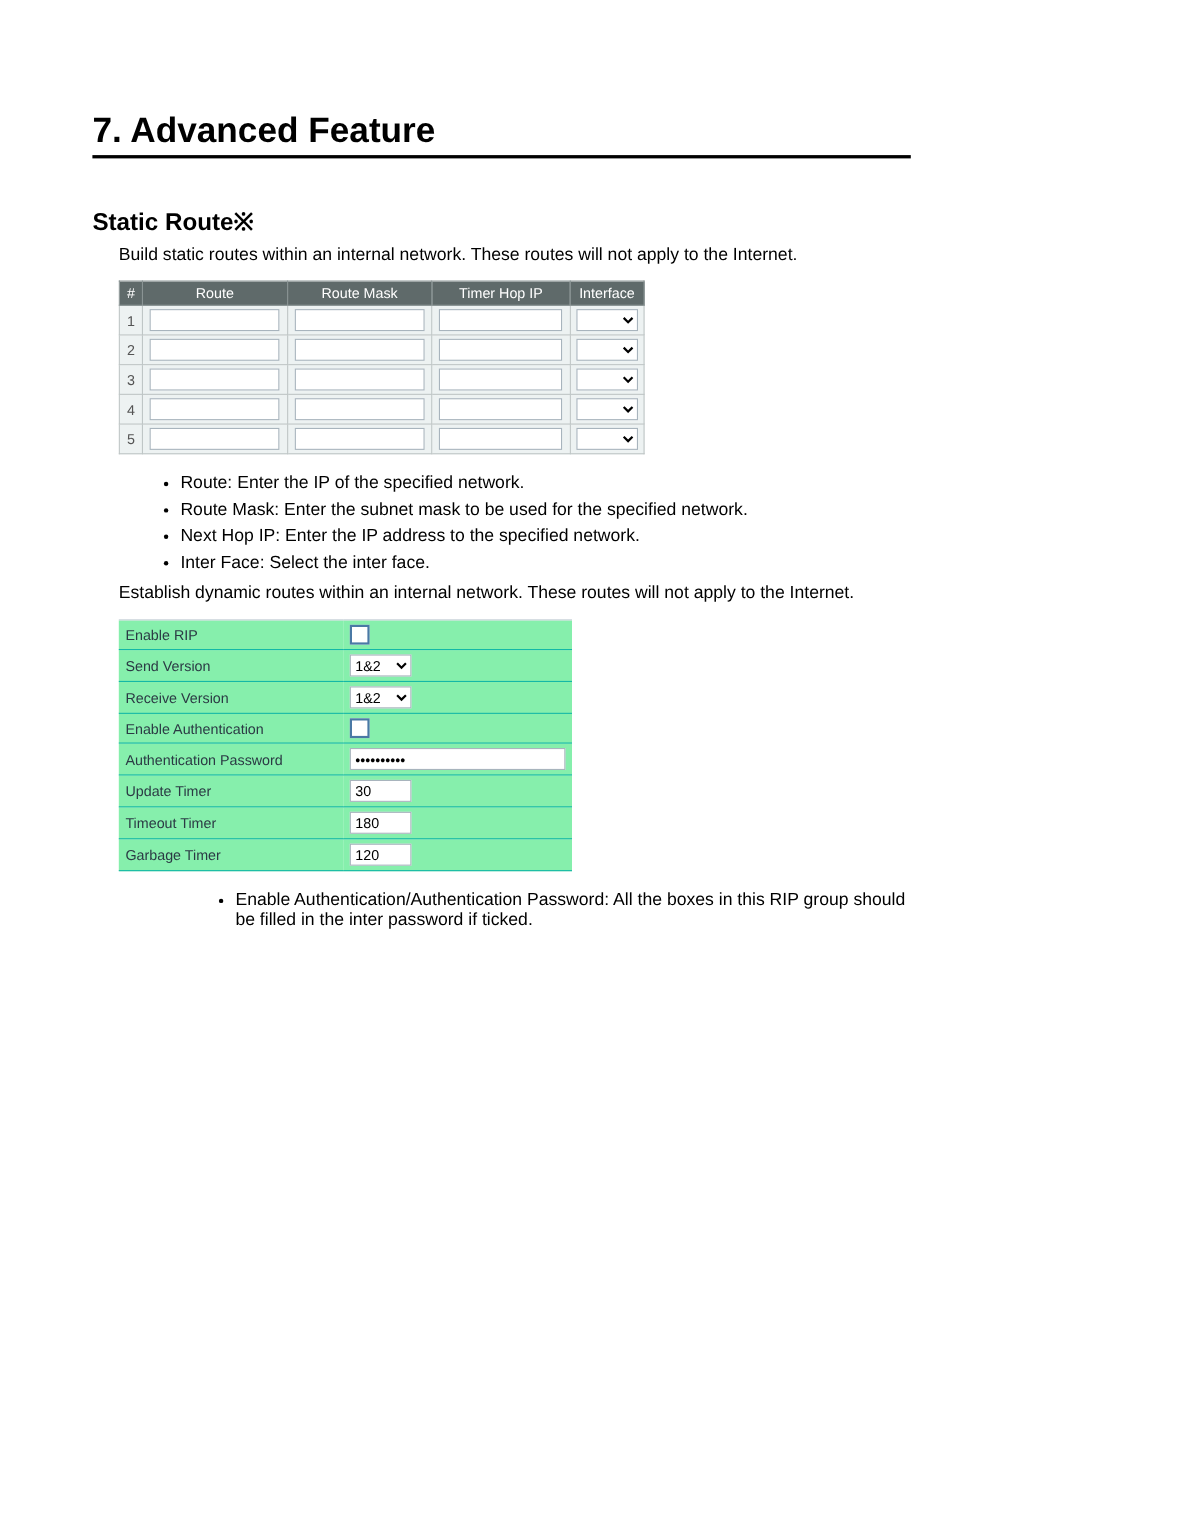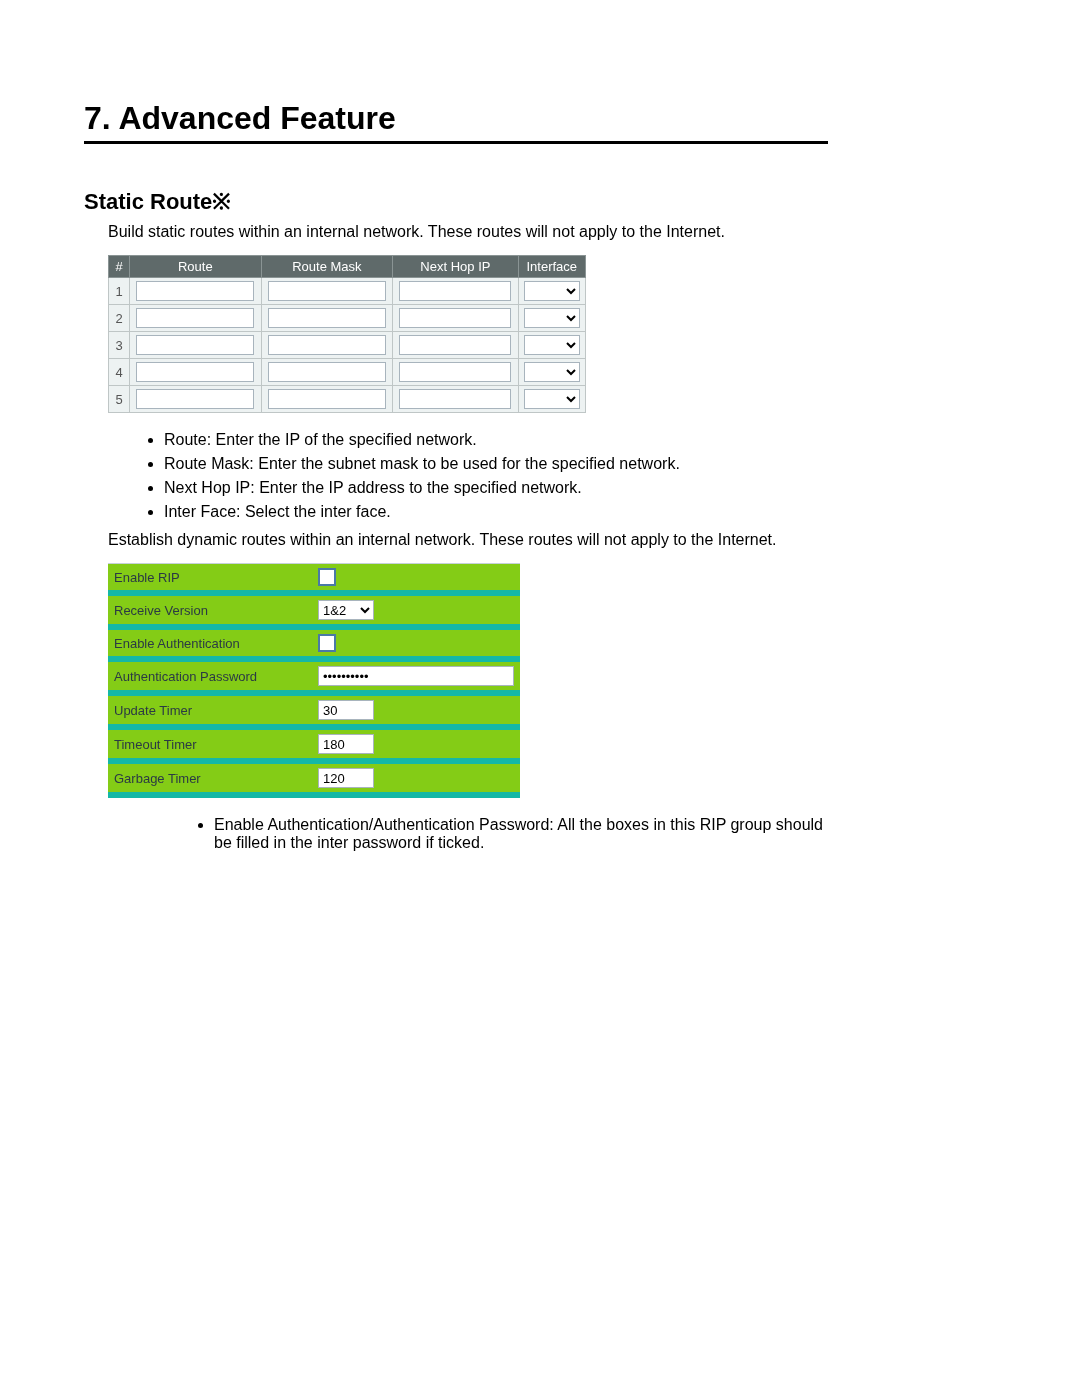--- a/index.html
+++ b/index.html
@@ -92,22 +92,22 @@
   
   table.rip {
     border-collapse: collapse;
     width: 412px;
     font-family: Tahoma, Geneva, sans-serif;
     font-size: 13px;
     margin-top: 2px;
   }
   table.rip td {
     border-top: 1px solid #c6d1d8;
-    border-bottom: 6px solid #14b8a6;
-    background: #84cc16;
+    border-bottom: 1px solid #14b8a6;
+    background: #86efac;
     padding: 4px 6px;
     color: #2b3a44;
   }
   table.rip td.label { width: 205px; }
   .rip-check {
     width: 14px; height: 14px;
     border: 2px solid #4a79a5;
     background: #fff;
     display: inline-block;
     vertical-align: middle;
@@ -142,21 +142,21 @@
   <h2 class="sub-title">Static Route※</h2>
   <div class="intro">Build static routes within an internal network. These routes will not apply to the Internet.</div>
 
   <div class="figure-area">
     <table class="static-route">
       <thead>
         <tr>
           <th>#</th>
           <th>Route</th>
           <th>Route Mask</th>
-          <th>Next Hop IP</th>
+          <th>Timer Hop IP</th>
           <th>Interface</th>
         </tr>
       </thead>
       <tbody>
         <tr>
           <td class="rownum">1</td>
           <td><input class="text-input route-in" value="" style=""></td>
           <td><input class="text-input mask-in" value="" style=""></td>
           <td><input class="text-input hop-in" value="" style=""></td>
           <td><select class="iface-select"><option></option></select></td>
@@ -203,20 +203,24 @@
   <div class="intro">Establish dynamic routes within an internal network. These routes will not apply to the Internet.</div>
 
   <div class="figure-area">
     <table class="rip">
       <tbody>
           <tr>
         <td class="label">Enable RIP</td>
         <td><span class="rip-check"></span></td>
       </tr>
       <tr>
+        <td class="label">Send Version</td>
+        <td><select class="rip-select"><option>1&amp;2</option></select></td>
+      </tr>
+      <tr>
         <td class="label">Receive Version</td>
         <td><select class="rip-select"><option>1&amp;2</option></select></td>
       </tr>
       <tr>
         <td class="label">Enable Authentication</td>
         <td><span class="rip-check"></span></td>
       </tr>
       <tr>
         <td class="label">Authentication Password</td>
         <td><input class="rip-text rip-pass" type="text" value="••••••••••" style=""></td>

